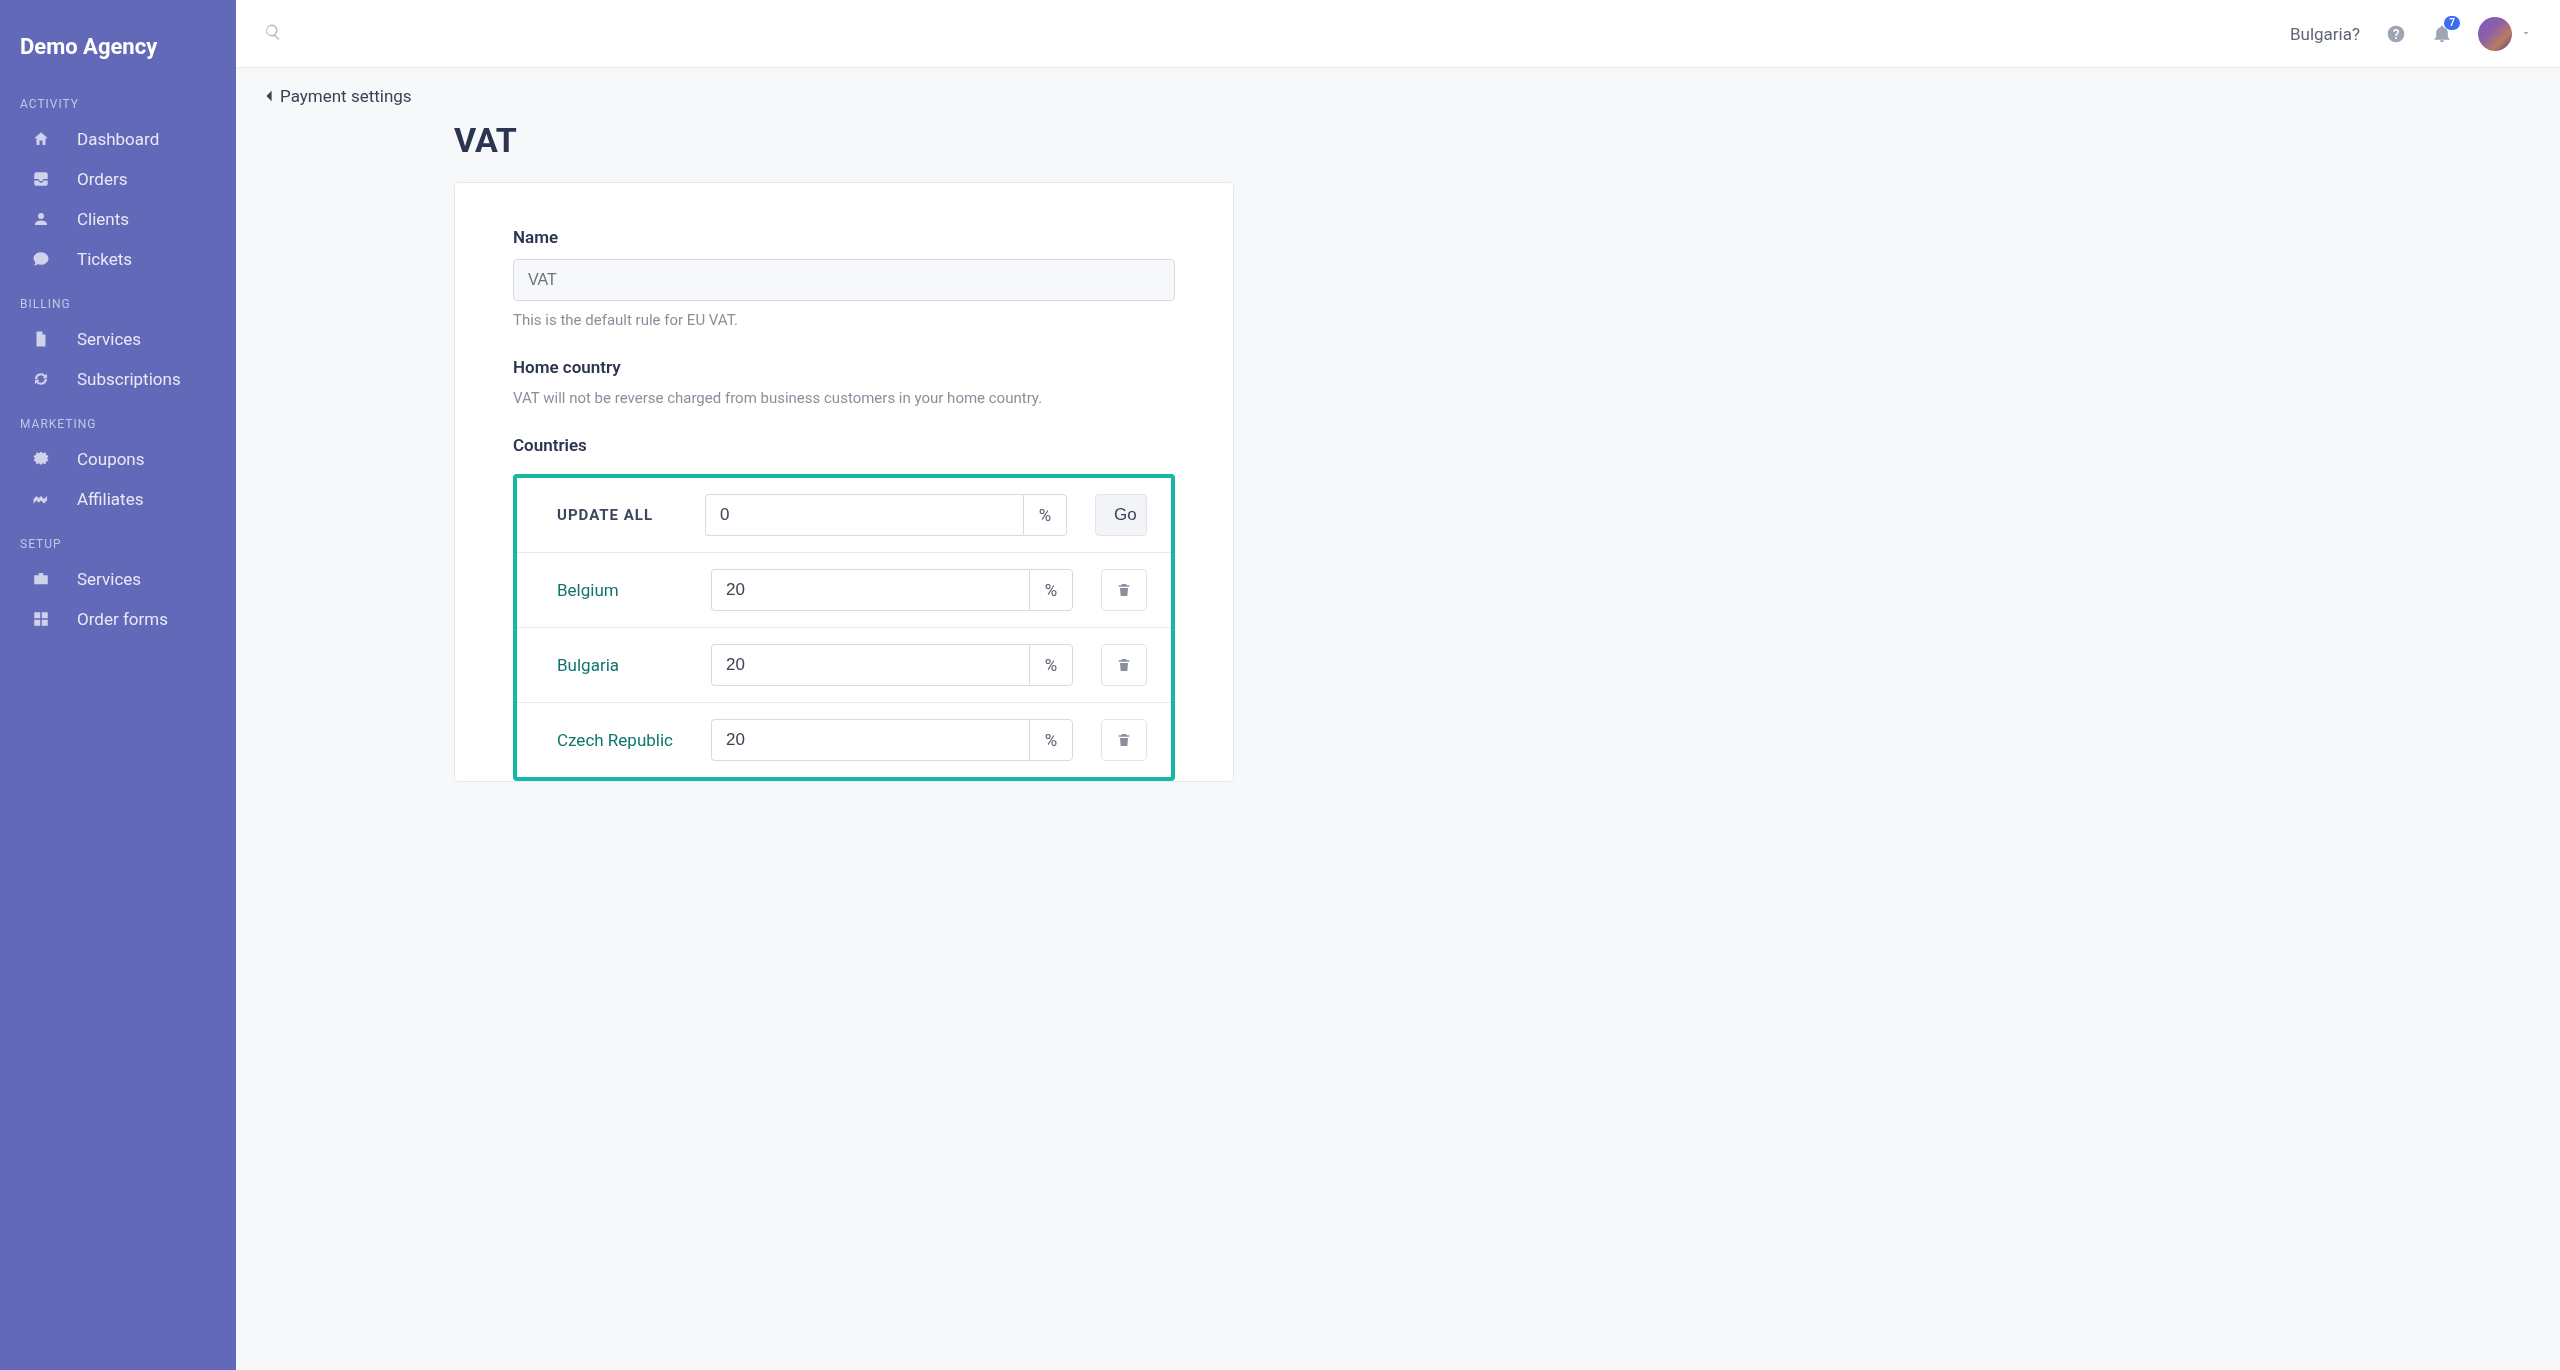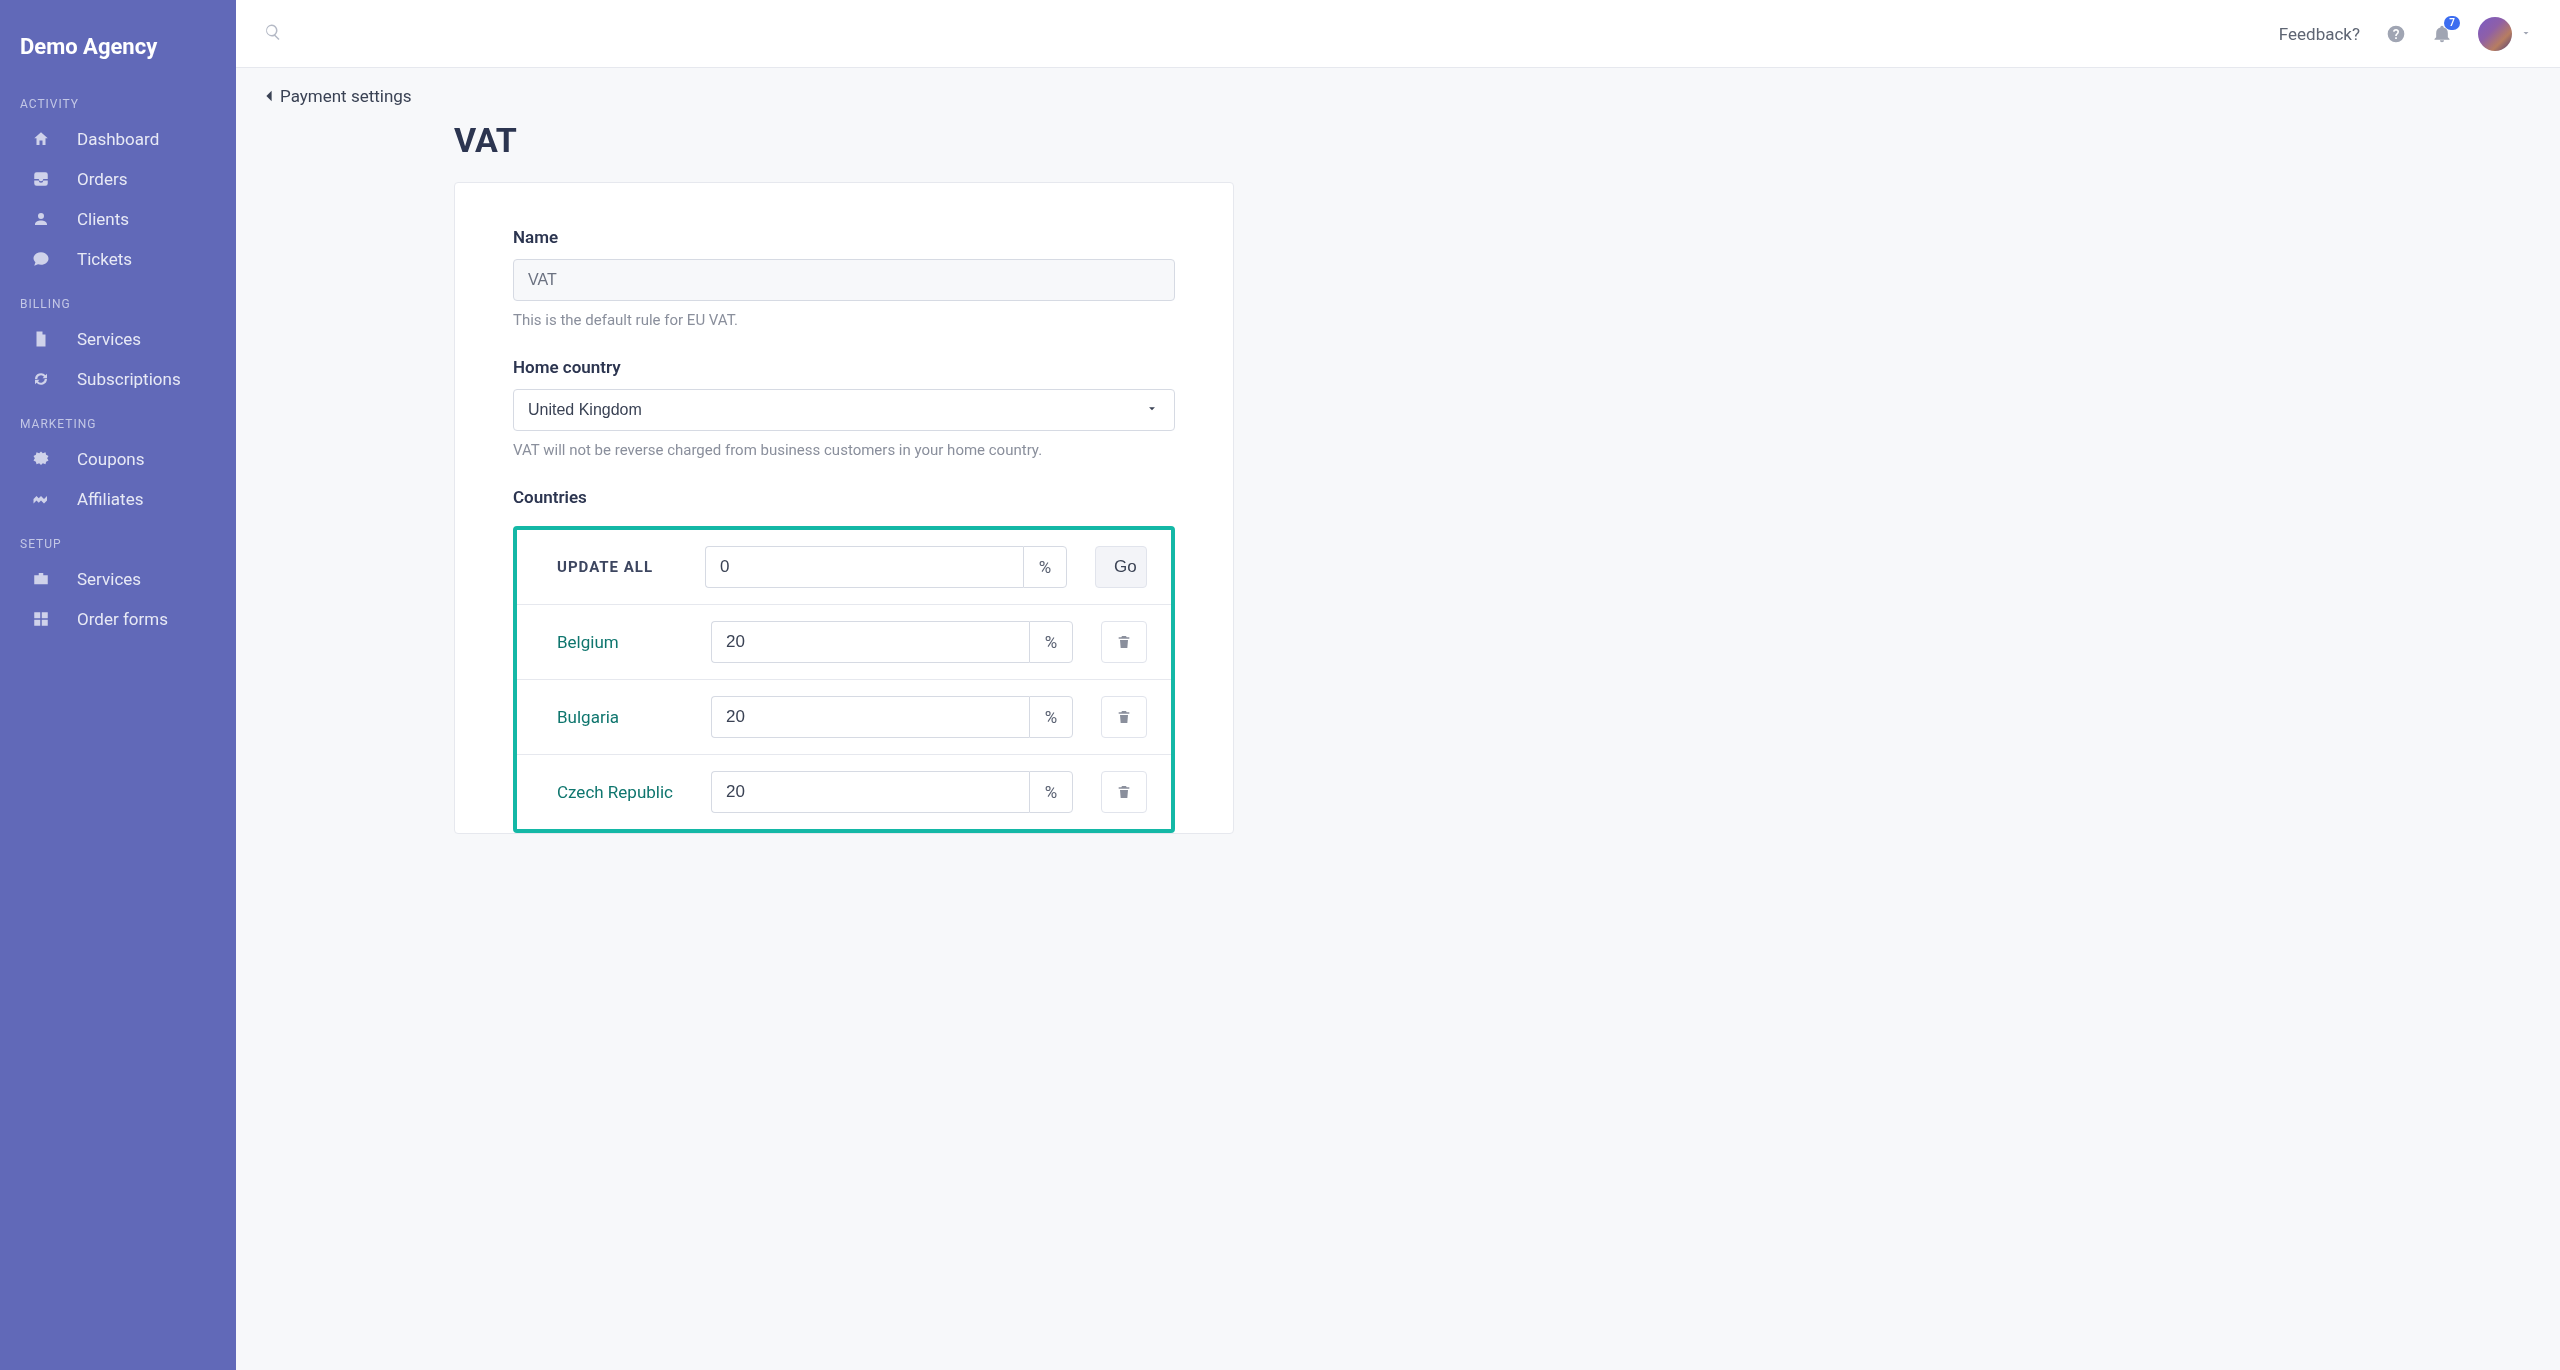--- a/index.html
+++ b/index.html
@@ -366,21 +366,21 @@
 
 <div class="main">
 
   <div class="topbar">
     <div class="search-wrap">
       <span><svg viewBox="0 0 24 24">
             <path d="M10 2a8 8 0 015.3 13.9l5.4 5.4-1.4 1.4-5.4-5.4A8 8 0 1110 2zm0 2a6 6 0 100 12 6 6 0 000-12z"></path>
           </svg></span>
     </div>
     <div class="top-right">
-      <span class="feedback-link">Feedback?</span>
+      <span class="feedback-link">Bulgaria?</span>
       <span class="topicon">
         <svg viewBox="0 0 24 24">
             <path d="M12 2a10 10 0 100 20 10 10 0 000-20zm1 16h-2v-2h2zm1.7-6.3c-.5.5-1 .9-1.3 1.4-.2.4-.4.9-.4 1.4h-2c0-.9.2-1.6.6-2.1.3-.5.9-1 1.4-1.5.4-.4.7-.9.7-1.4 0-.9-.7-1.5-1.7-1.5-.9 0-1.6.5-1.8 1.4l-1.9-.4C8.7 7 10.2 6 12 6c2 0 3.6 1.2 3.6 3 0 1-.4 1.9-.9 2.7z"></path>
           </svg>
       </span>
       <span class="topicon">
         <svg viewBox="0 0 24 24">
             <path d="M12 22a2.5 2.5 0 002.5-2.5h-5A2.5 2.5 0 0012 22zm7-6v-5a7 7 0 00-5-6.7V4a2 2 0 10-4 0v.3A7 7 0 005 11v5l-2 2v1h18v-1z"></path>
           </svg>
         <span class="badge">7</span>
@@ -407,28 +407,20 @@
     <div class="page-wrap">
       <h1 class="page-title">VAT</h1>
 
       <div class="card">
 
         <div class="field-label">Name</div>
         <input class="text-input grey" value="VAT" style="">
         <div class="helper">This is the default rule for EU VAT.</div>
 
         <div class="field-label">Home country</div>
-        <div class="select-wrap">
-          <input class="select" readonly="" value="United Kingdom" style="">
-          <span class="chevron">
-            <svg width="14" height="14" viewBox="0 0 24 24">
-                <path fill="currentColor" d="M7 10l5 5 5-5z"></path>
-              </svg>
-          </span>
-        </div>
         <div class="helper">VAT will not be reverse charged from business customers in your home country.</div>
 
         <div class="field-label">Countries</div>
 
         <div class="countries-table">
 
           <div class="row header">
             <span class="row-label">UPDATE ALL</span>
             <div class="rate-group">
               <input class="rate-input" value="0" style="">

